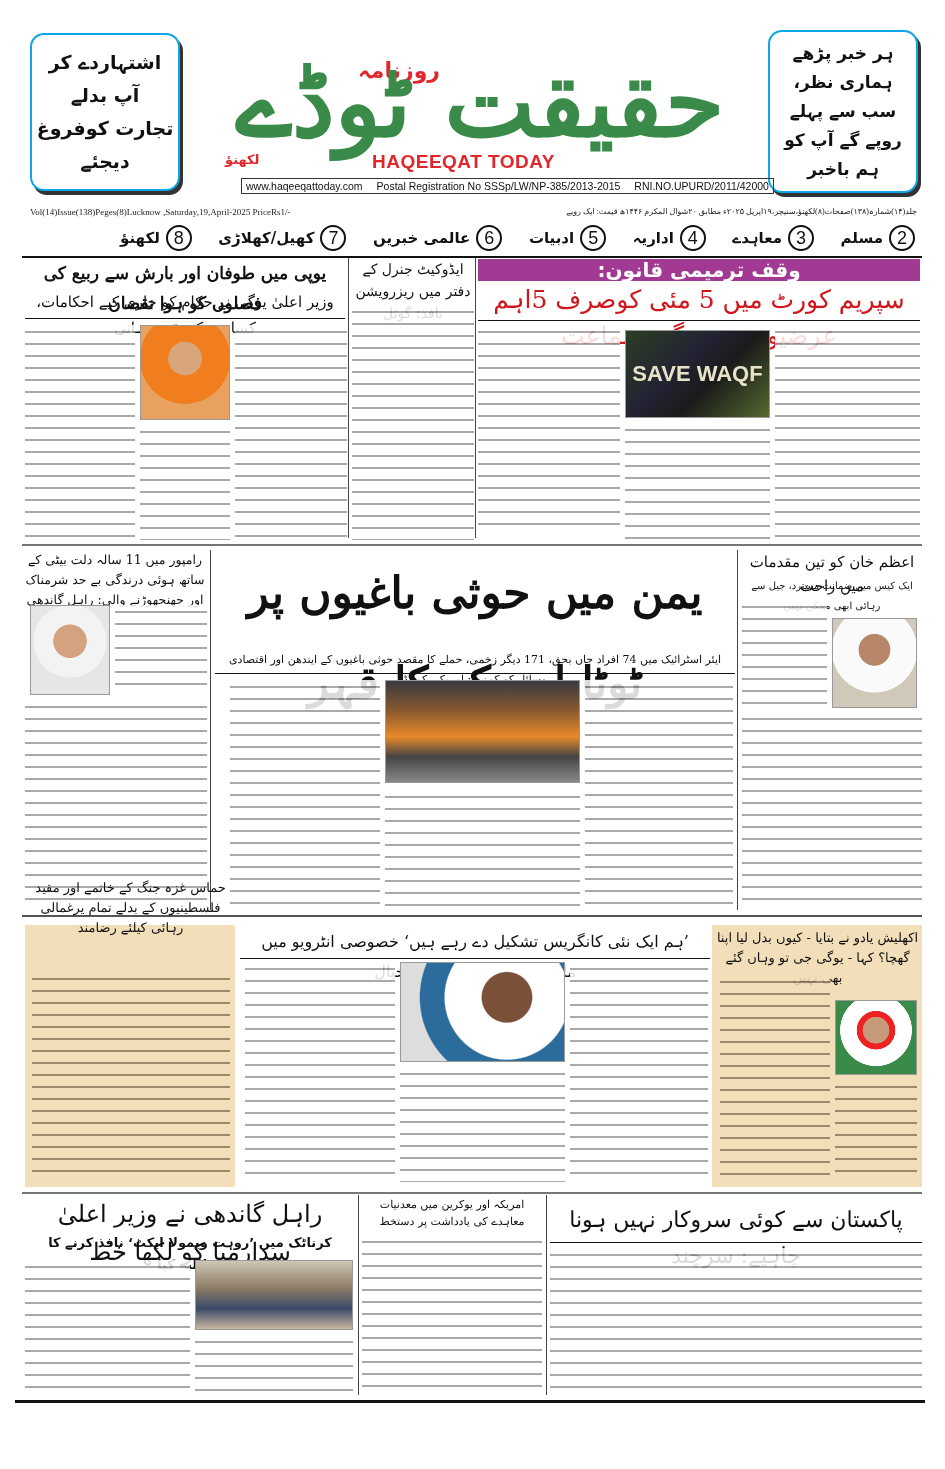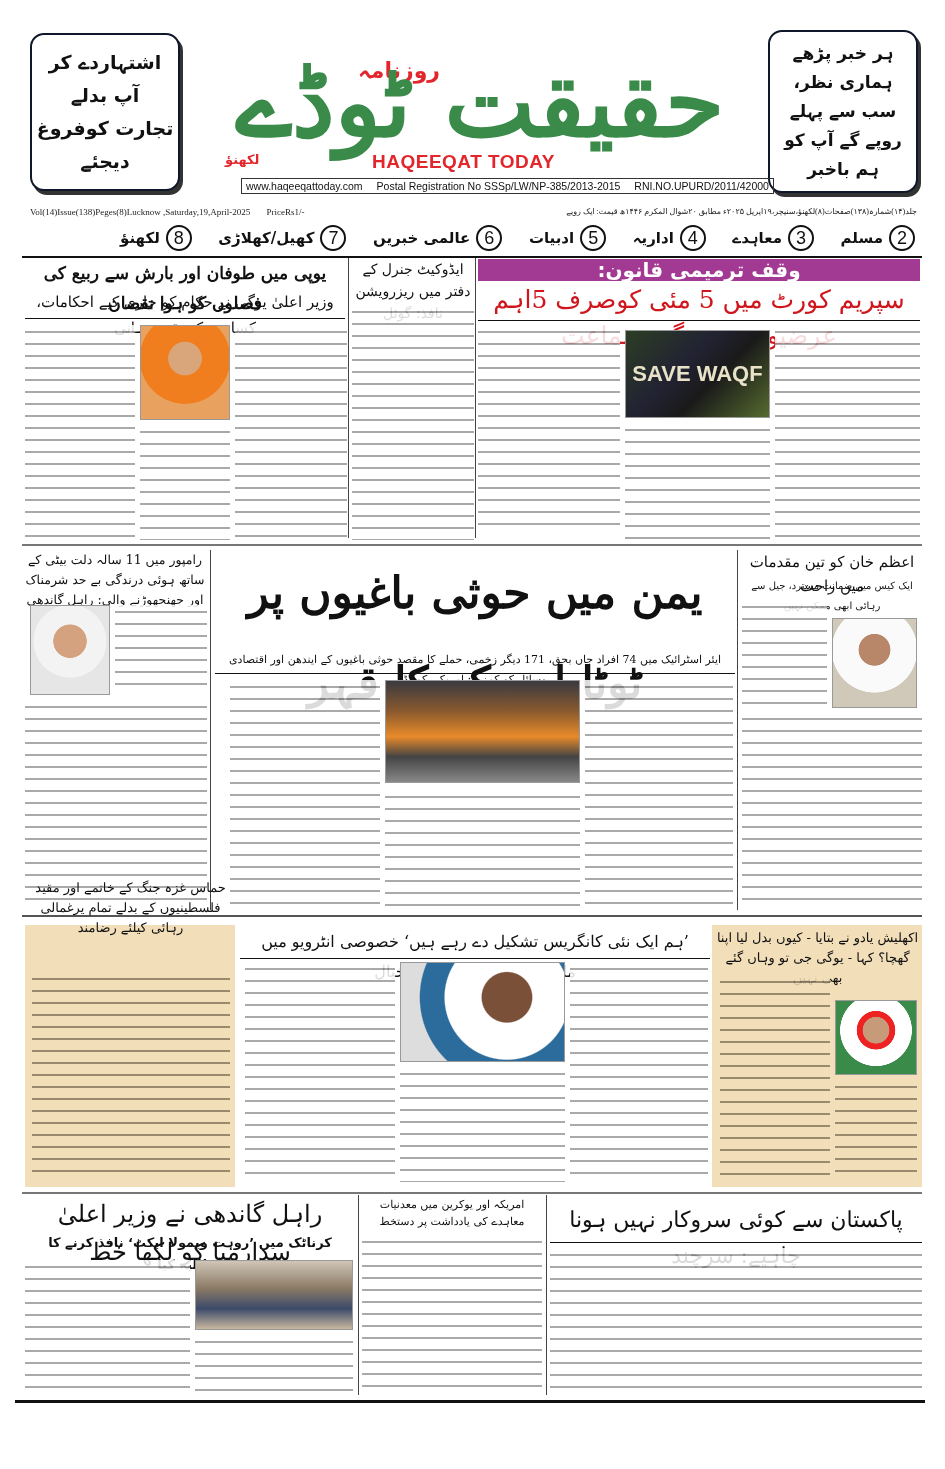--- a/index.html
+++ b/index.html
@@ -1,19 +1,19 @@
 <!DOCTYPE html>
 <html><head>
 <meta charset="utf-8">
 <style>
 *{box-sizing:border-box;margin:0;padding:0}
 body{width:945px;height:1469px;background:#fff;font-family:"DejaVu Sans",sans-serif;color:#111;position:relative;overflow:hidden}
 .abs{position:absolute}
 .rtl{direction:rtl;text-align:center}
-.box{border:2px solid #0f172a;border-radius:14px;box-shadow:3px 4px 0 #333;background:#fff;display:flex;flex-direction:column;justify-content:center;align-items:center;font-weight:bold;font-size:19px;line-height:33px;direction:rtl}
+.box{border:2px solid #0ea5e9;border-radius:14px;box-shadow:3px 4px 0 #333;background:#fff;display:flex;flex-direction:column;justify-content:center;align-items:center;font-weight:bold;font-size:19px;line-height:33px;direction:rtl}
 .masthead-urdu{color:#3a8a4a;font-family:"DejaVu Serif",serif;font-weight:bold;font-size:96px;line-height:110px;direction:rtl}
 .roz{color:#e2262c;font-weight:bold;font-size:22px}
 .eng{color:#e2262c;font-family:"Liberation Sans",sans-serif;font-weight:bold;font-size:19px;letter-spacing:.5px}
 .regbar{border:1px solid #333;font-family:"Liberation Sans",sans-serif;font-size:10.5px;padding:1px 4px;white-space:nowrap;display:flex;gap:14px}
 .meta{font-family:"Liberation Serif",serif;font-size:9px;color:#222}
 .nav{display:flex;direction:rtl;align-items:center;justify-content:space-between;font-weight:bold;font-size:15px}
 .nav .item{display:flex;align-items:center;gap:6px}
 .num{width:26px;height:26px;border:2px solid #111;border-radius:50%;display:flex;align-items:center;justify-content:center;font-family:"Liberation Sans",sans-serif;font-size:18px;font-weight:normal}
 .rule{background:#111;height:2px}
 .hrule{background:#888;height:1px}
@@ -46,21 +46,21 @@
 <div class="abs roz" style="left:225px;top:152px;font-size:13px;direction:rtl">لکھنؤ</div>
 <div class="abs eng" style="left:372px;top:151px">HAQEEQAT TODAY</div>
 <div class="abs regbar" style="left:241px;top:178px">
   <span>www.haqeeqattoday.com</span>
   <span>Postal Registration No SSSp/LW/NP-385/2013-2015</span>
   <span>RNI.NO.UPURD/2011/42000</span>
 </div>
 
 <div class="abs meta" style="left:30px;top:207px">
   <span>Vol(14)Issue(138)Peges(8)Lucknow  ,Saturday,19,April-2025</span>
-  <span style="margin-left:14px">PriceRs1/-</span>
+  <span style="">PriceRs1/-</span>
 </div>
 <div class="abs meta" style="right:28px;top:207px;direction:rtl;font-size:8px">جلد(۱۴)شمارہ(۱۳۸)صفحات(۸)لکھنؤ،سنیچر،۱۹اپریل ۲۰۲۵ء مطابق ۲۰شوال المکرم ۱۴۴۶ھ قیمت: ایک روپے</div>
 
 <div class="abs nav" style="left:120px;top:222px;width:795px;height:32px">
   <div class="item">
       <span class="num">2</span>
       <span>مسلم</span>
     </div>
   <div class="item">
       <span class="num">3</span>

